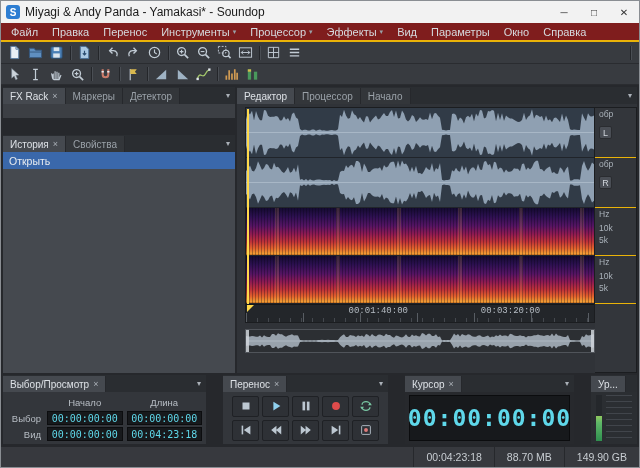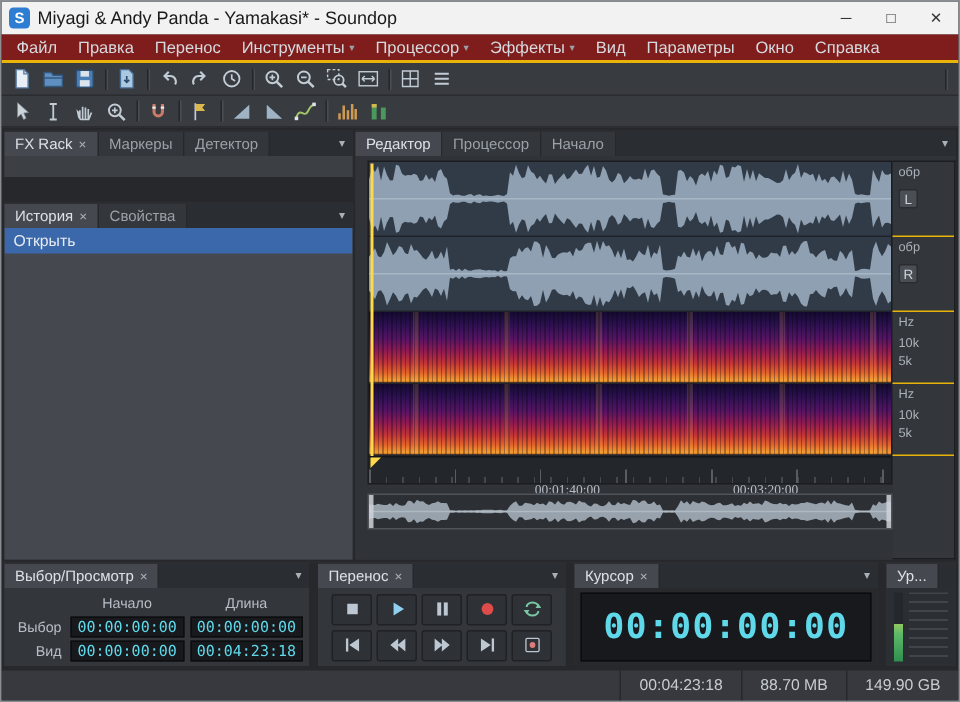--- a/index.html
+++ b/index.html
@@ -53,39 +53,39 @@
  background-image:
   repeating-linear-gradient(90deg, rgba(8,4,18,0.30) 0 1px, rgba(0,0,0,0) 1px 3px),
   repeating-linear-gradient(90deg, rgba(0,0,0,0) 0 29px, rgba(255,190,80,0.16) 29px 33px, rgba(0,0,0,0) 33px 61px),
   linear-gradient(to bottom,#140a30 0%,#2c1050 18%,#551463 38%,#8e1a52 55%,#c03338 72%,#e2622c 86%,#f19c33 97%,#c2681f 100%)}
 .spec:last-of-type{border-bottom:none}
 .timeline{height:18px;background:#23262a;position:relative;border-top:1px solid #15171a;
  background-image:
   repeating-linear-gradient(90deg,#585d63 0 1px,rgba(0,0,0,0) 1px 57px),
   repeating-linear-gradient(90deg,#44484e 0 1px,rgba(0,0,0,0) 1px 11px);
  background-size:100% 9px,100% 4px;background-repeat:no-repeat;background-position:left bottom,left bottom}
-.tl-label{position:absolute;top:16px;transform:translateX(-50%);font-size:9px;color:#b6bdc4;font-family:Liberation Serif, serif}
+.tl-label{position:absolute;top:1px;transform:translateX(-50%);font-size:9px;color:#b6bdc4;font-family:Liberation Mono, monospace}
 .tl1{left:38%}.tl2{left:76%}
 .playhead{position:absolute;left:1px;top:1px;width:2px;height:195px;background:#ffd94a;z-index:5}
 .ph-flag{position:absolute;left:1px;top:197px;width:0;height:0;border-top:7px solid #ffd94a;border-right:7px solid transparent;z-index:5}
 .overview{height:24px;margin-top:6px;border:1px solid #50545a;background:#2c2f33;position:relative;overflow:hidden}
 .ov-wave{position:absolute;inset:0}
 .ov-handle{position:absolute;top:0;bottom:0;width:3px;background:#cfd4d9;opacity:.85;z-index:2}
 .ov-handle.left{left:0}.ov-handle.right{right:0}
 
 .ruler{width:42px;background:#33363b;border:1px solid #1b1d20;border-left:none;display:flex;flex-direction:column;font-size:8.5px;color:#aab2ba}
 .ruler-block{position:relative;border-bottom:1px solid #eab308;padding:1px 0 0 4px}
 .rb-ch{height:50px}.rb-sp{height:48px}
 .badge{width:13px;height:13px;background:#4a4e55;border:1px solid #2a2c30;color:#cfd4da;font-size:9px;display:flex;align-items:center;justify-content:center;border-radius:2px;margin-top:7px}
 .rtick{position:absolute;left:4px}
 .rt1{top:15px}.rt2{top:27px}
 .ruler-fill{flex:1}
 
 
-.bottom{flex:0 0 70px;background:#26282c;display:flex;gap:6px;padding:0 2px 2px 2px}
+.bottom{flex:0 0 70px;background:#26282c;display:flex;gap:17px;padding:0 2px 2px 2px}
 .sel-panel{width:203px}
 .transport-panel{width:165px}
 .cursor-panel{flex:1}
 .levels-panel{width:46px}
 .sel-grid{flex:1;display:grid;grid-template-columns:36px 1fr 1fr;grid-auto-rows:16px;align-items:center;column-gap:4px;padding:2px 4px;background:#33363b}
 .sel-h{font-size:9.5px;color:#b8bec5;text-align:center}
 .sel-l{font-size:9.5px;color:#b8bec5;text-align:right;padding-right:2px}
 .tfield{height:14px;background:#17191c;border:1px solid #0c0d0f;color:#5fd8ea;font-family:"DejaVu Sans Mono",monospace;font-size:10px;display:flex;align-items:center;justify-content:center}
 .transport-body{flex:1;background:#33363b;display:flex;flex-direction:column;align-items:center;justify-content:center;gap:3px}
 .t-row{display:flex;gap:3px}

